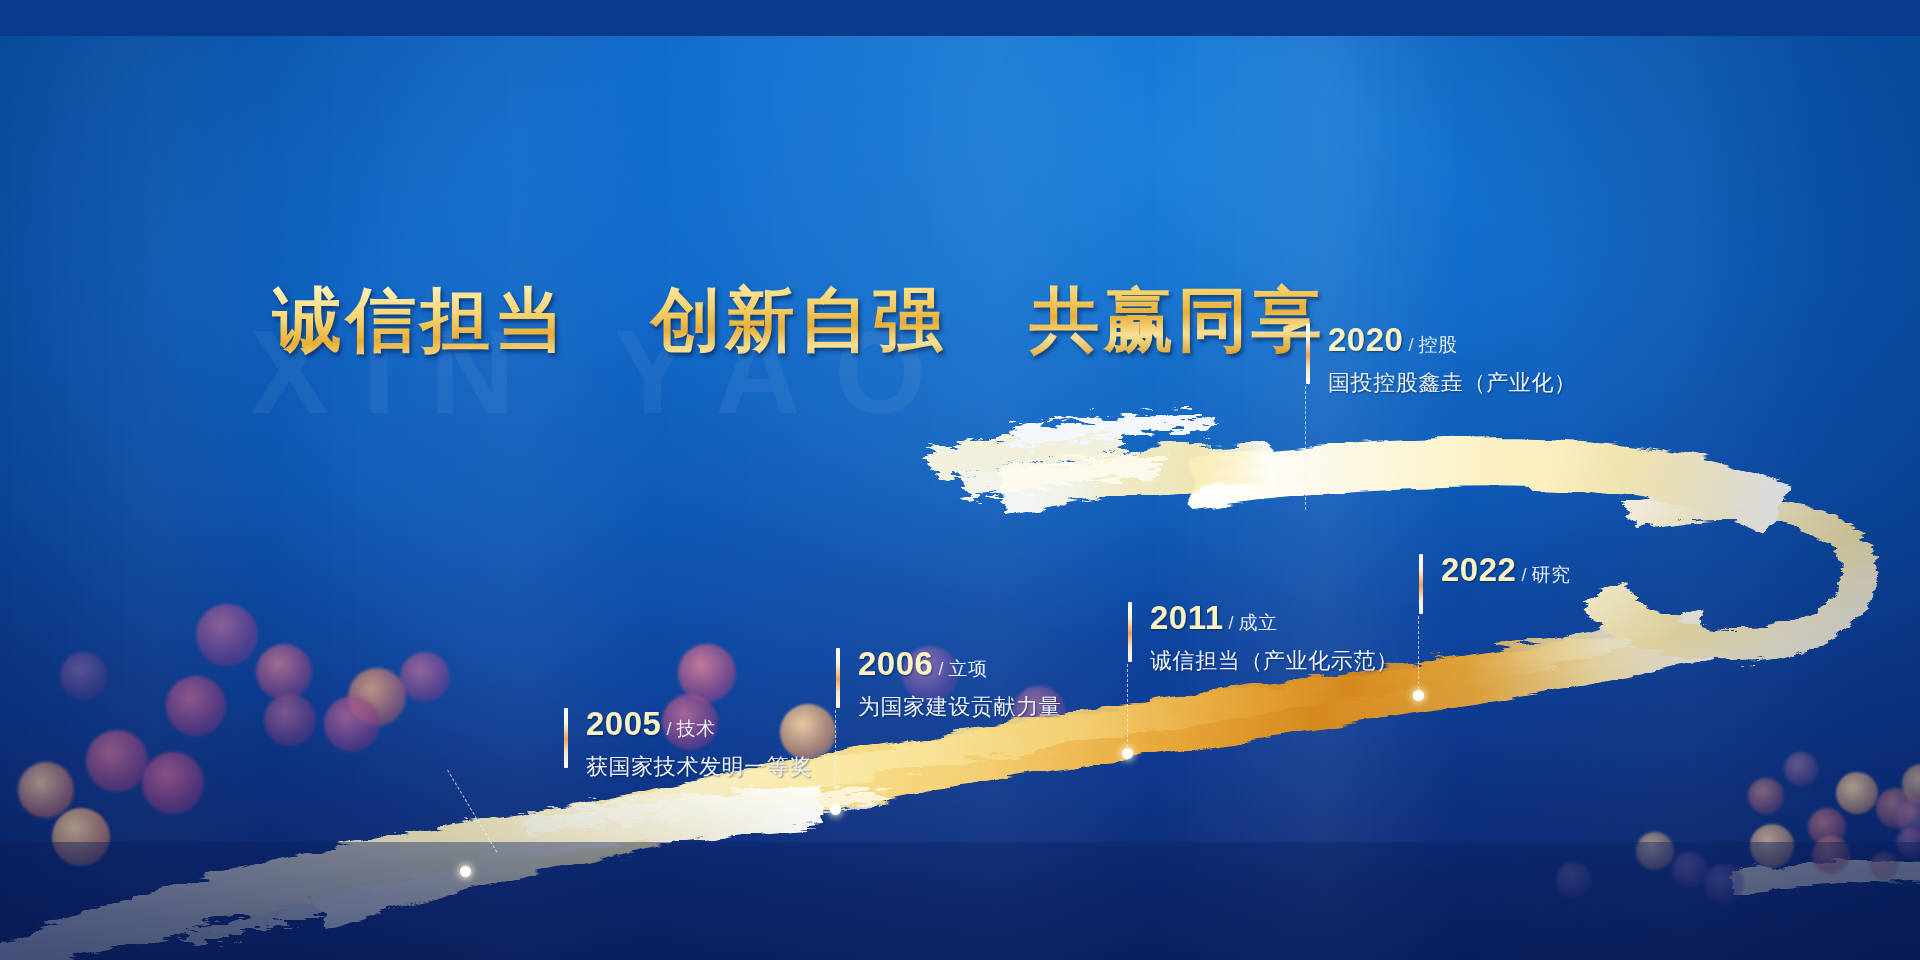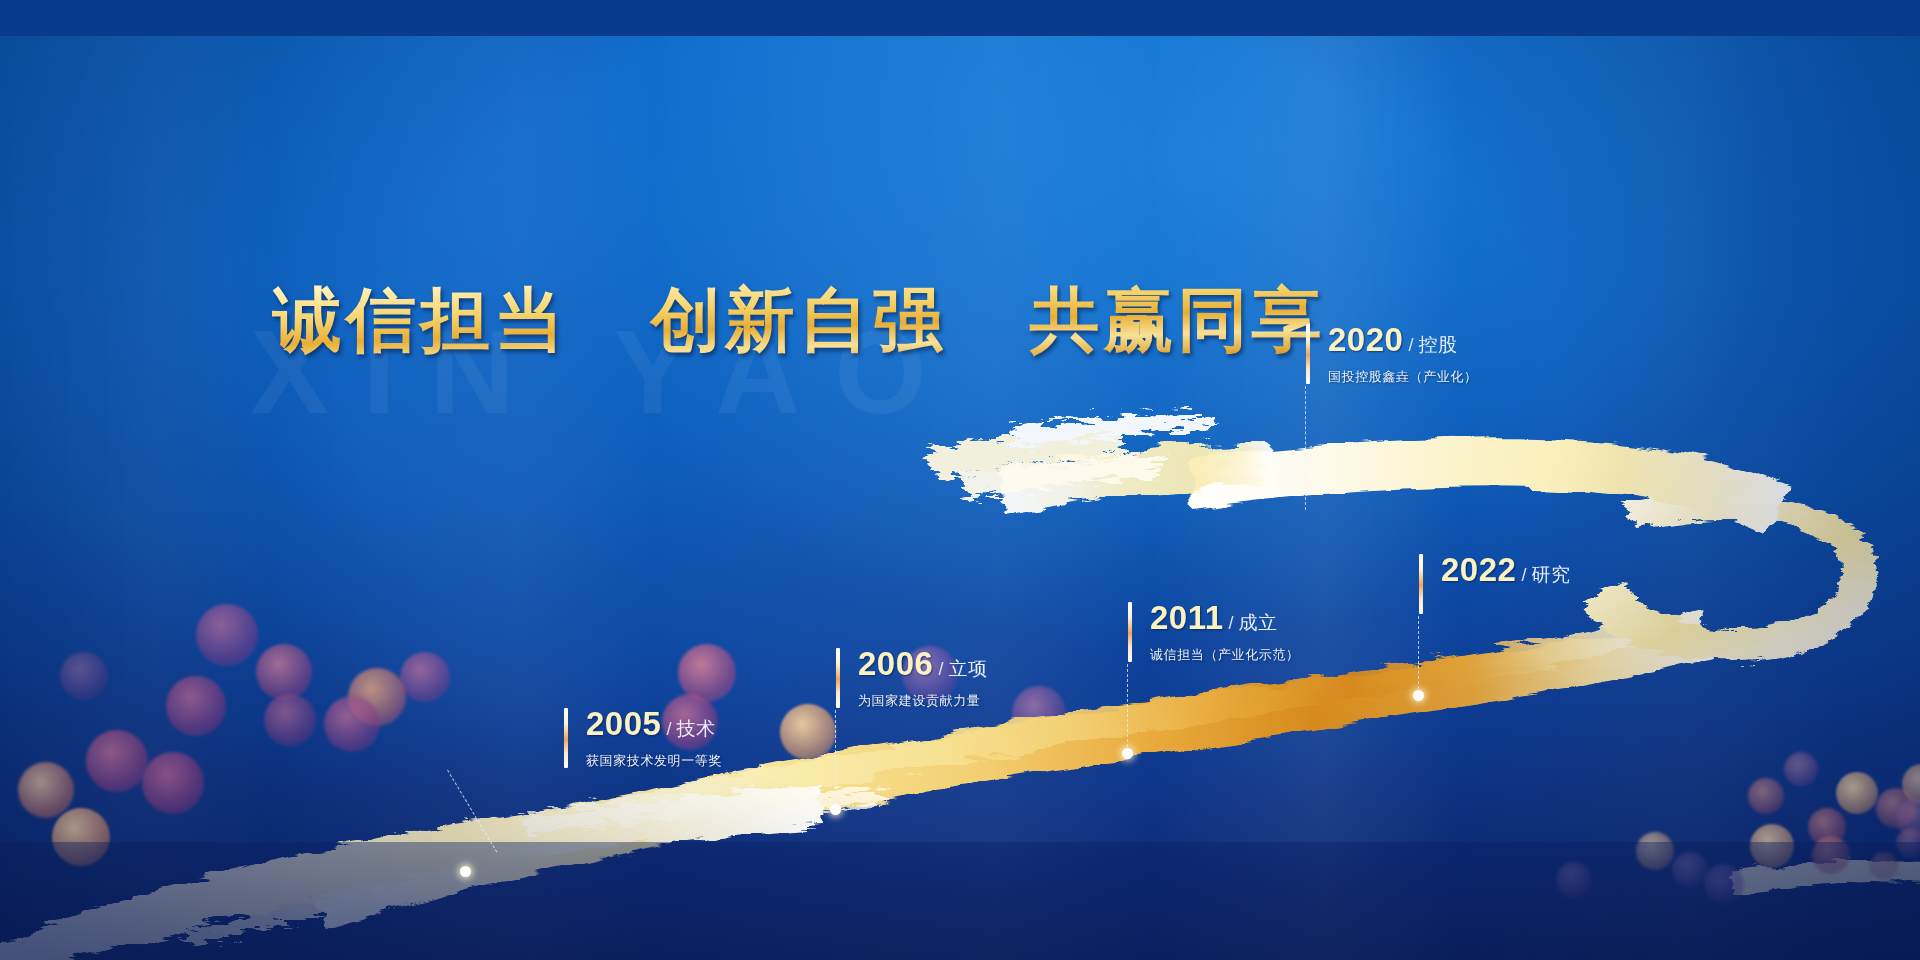--- a/index.html
+++ b/index.html
@@ -97,21 +97,21 @@
     font-family:"Liberation Sans",sans-serif;
     text-shadow:1px 1px 2px rgba(3,18,58,0.55);
   }
   .tl .sep { font-size:18px; color:#d9e3f2; margin:0 5px; font-weight:400; }
   .tl .cat {
     font-size:19px; color:#e9eef7; font-weight:400; letter-spacing:0.5px;
     font-family:"DejaVu Sans","Liberation Sans",sans-serif;
   }
   .tl .desc {
     display:block; margin-top:9px;
-    font-size:13px; color:#eef3fb; letter-spacing:0.6px; font-weight:400;
+    font-size:22px; color:#eef3fb; letter-spacing:0.6px; font-weight:400;
     font-family:Liberation Mono, monospace;
     text-shadow:1px 1px 2px rgba(3,18,58,0.5);
   }
   .tl .lead {
     position:absolute; left:1px; top:62px; width:1px;
     border-left:1px dashed rgba(235,243,255,0.75);
   }
   .tl .dot {
     position:absolute; left:-4px; width:11px; height:11px;
     border-radius:50%; background:#ffffff;

